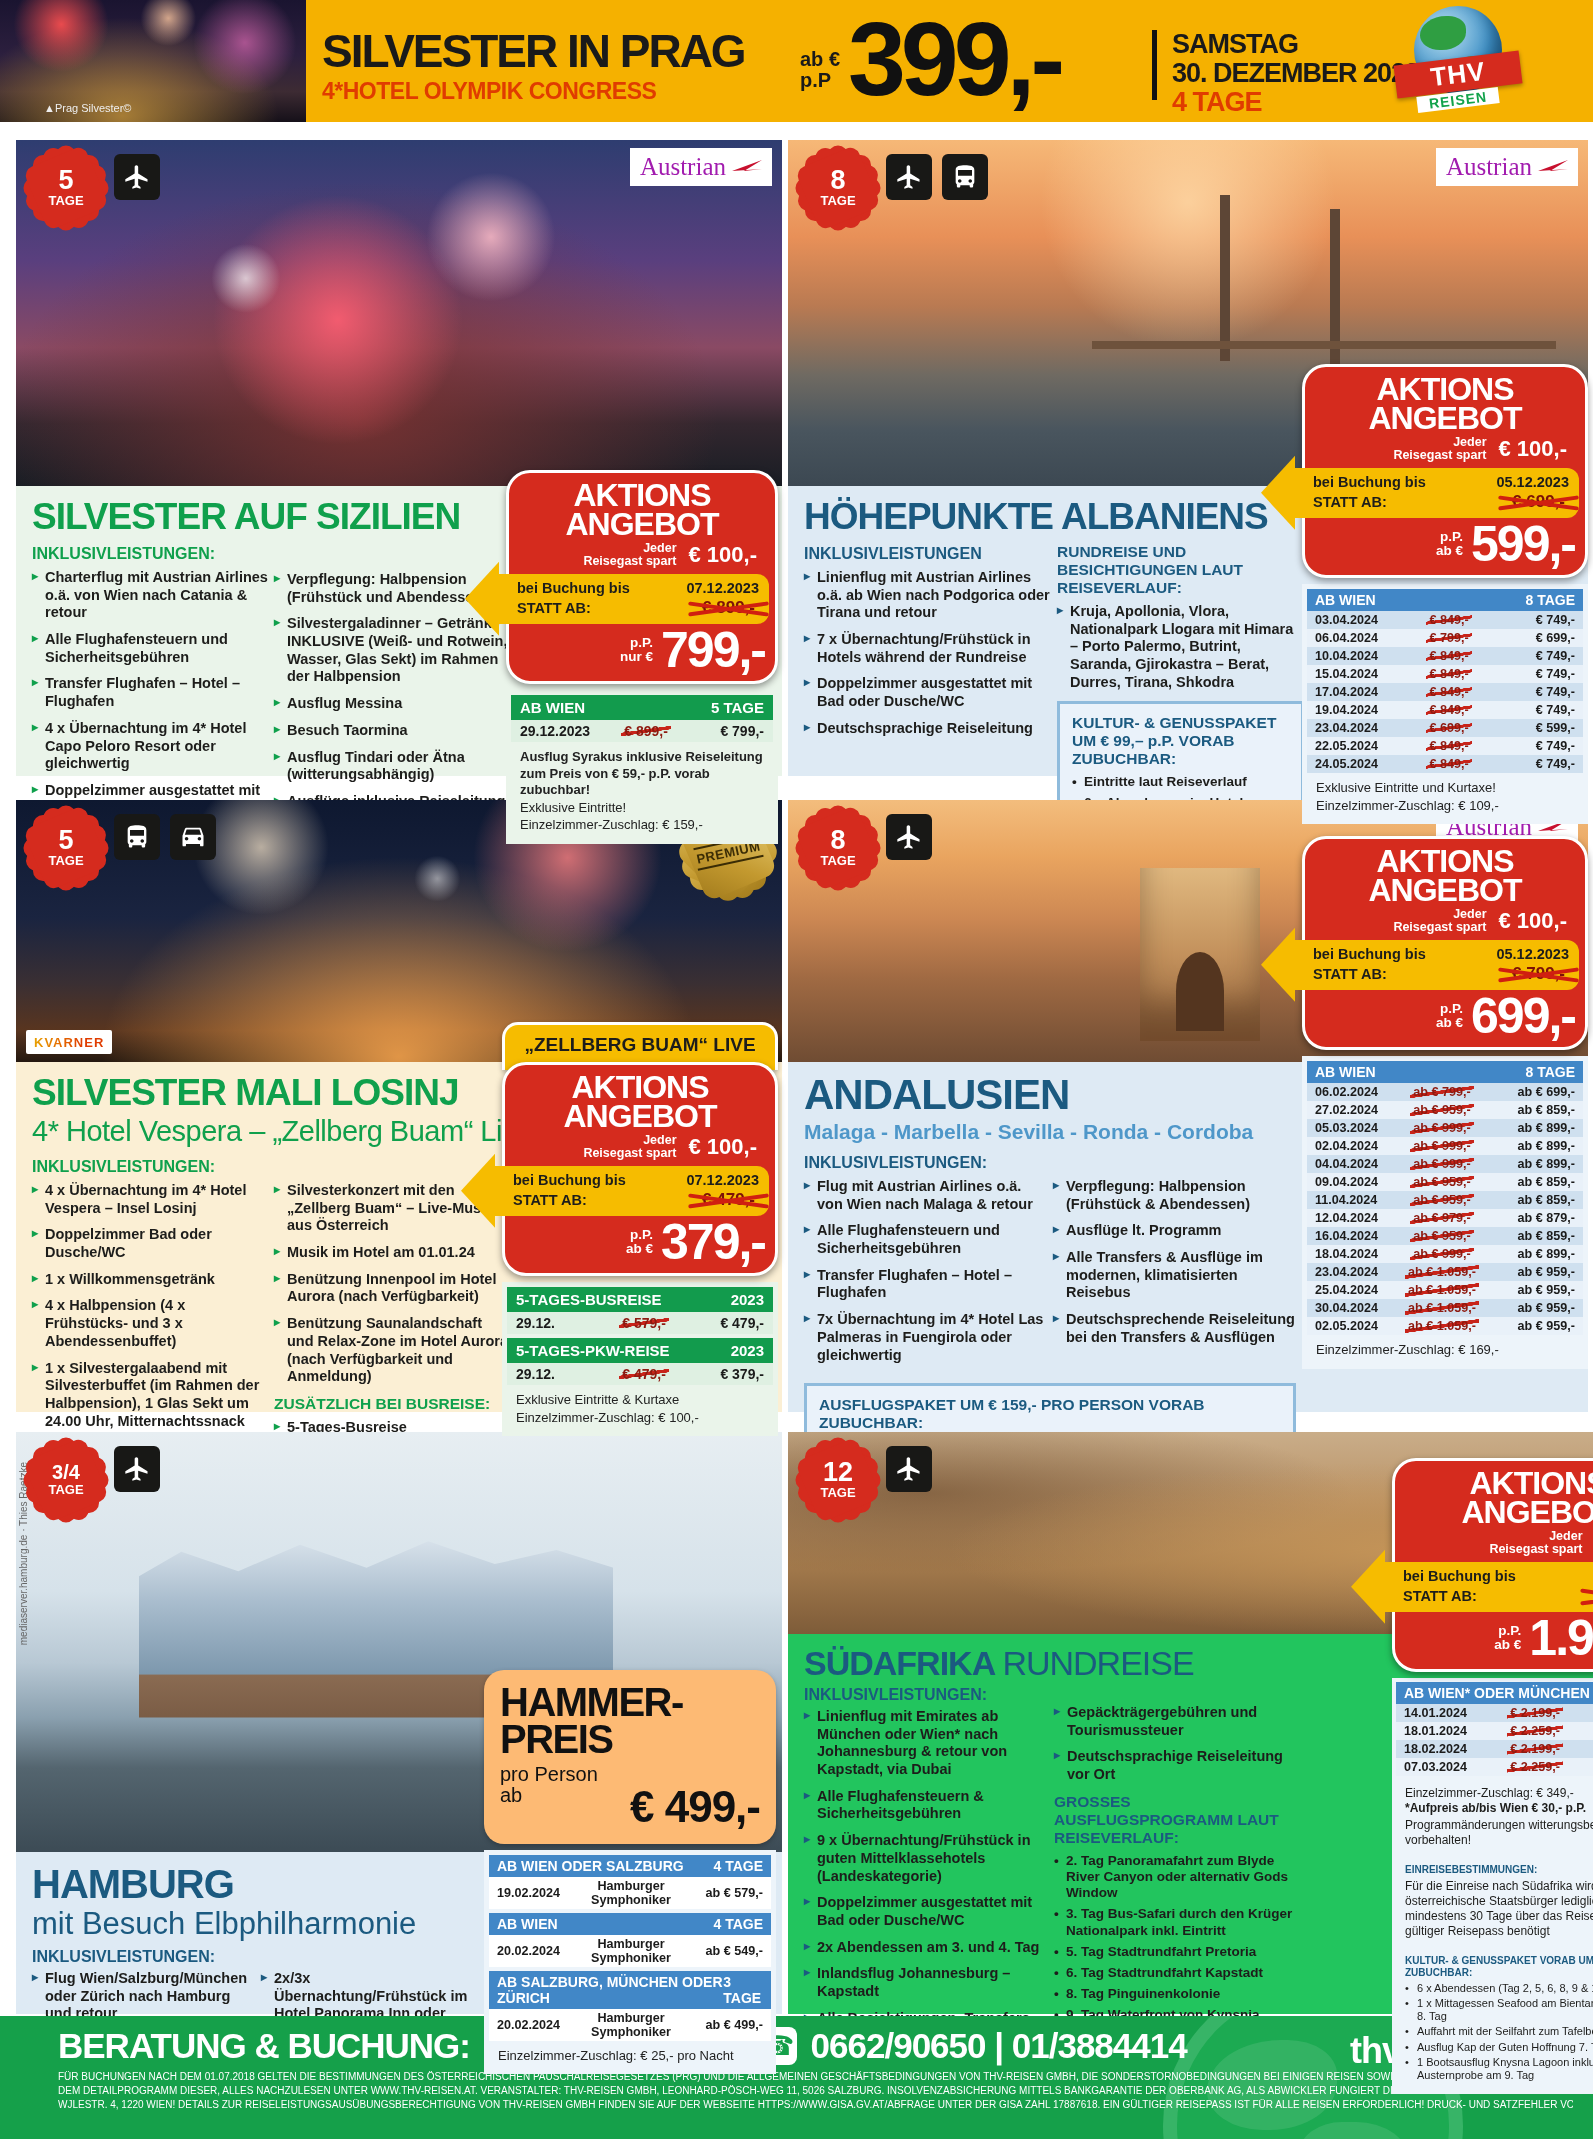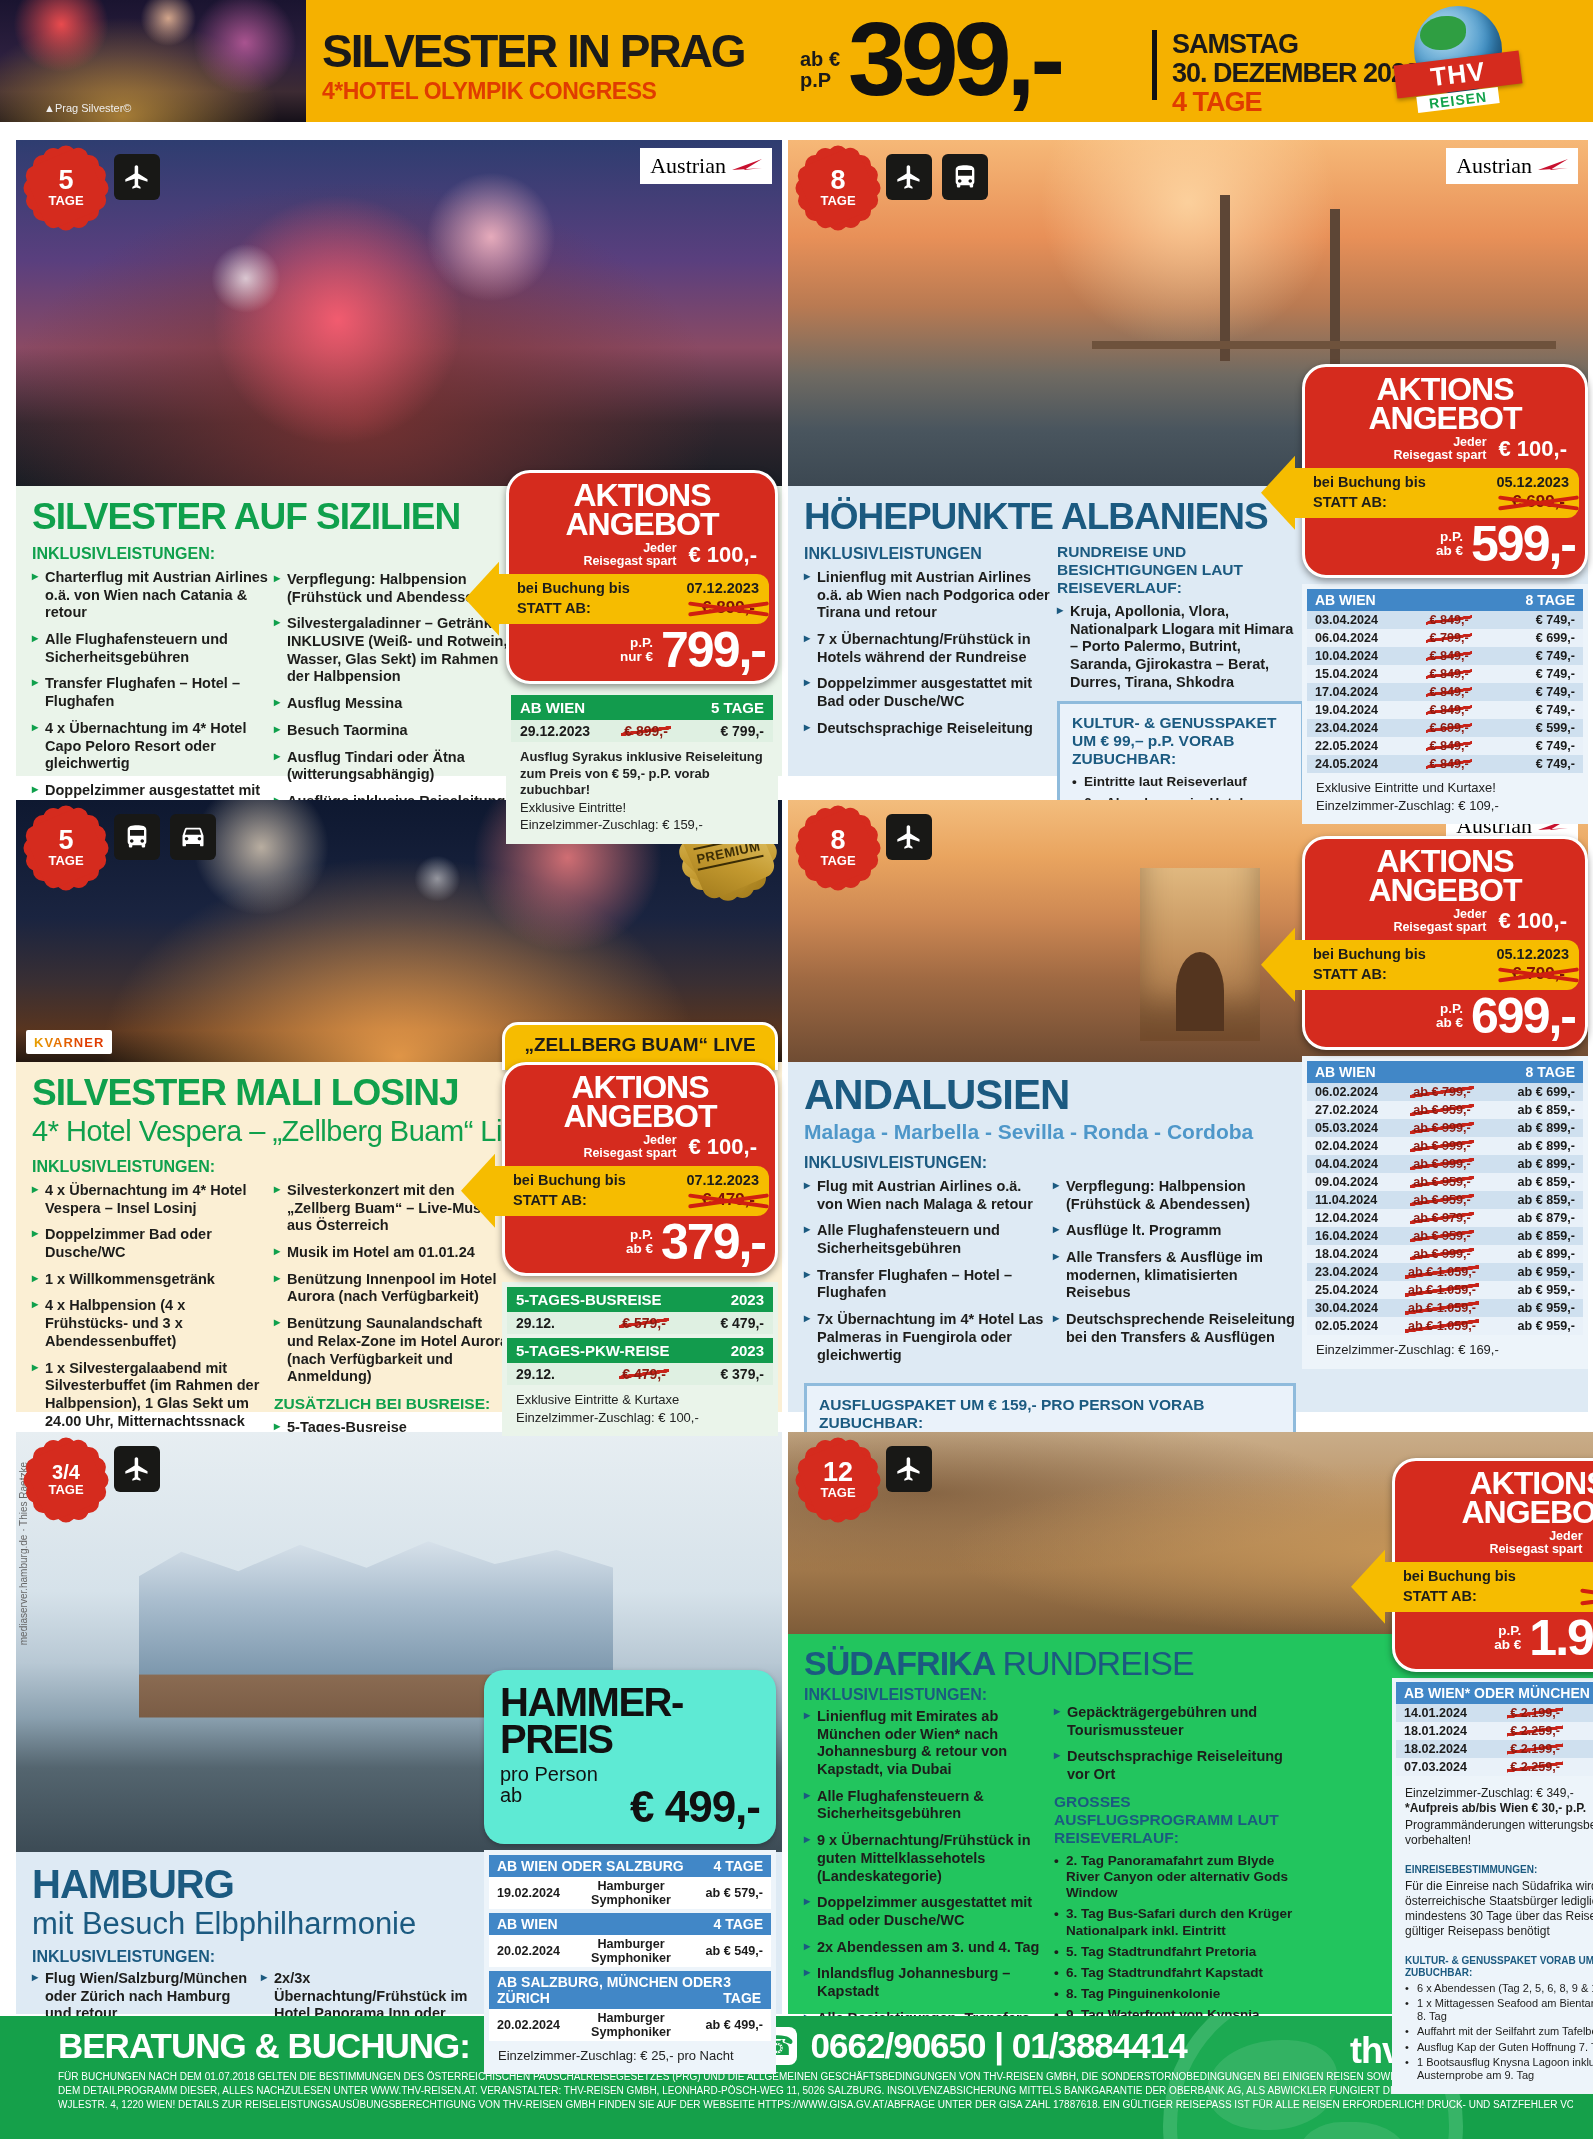--- a/index.html
+++ b/index.html
@@ -85,21 +85,21 @@
 
   .badges { position:absolute; left:12px; top:10px; display:flex; align-items:flex-start; gap:10px; z-index:4; }
   .burst { position:relative; width:76px; height:76px; display:flex; flex-direction:column; align-items:center; justify-content:center; }
   .burst i { position:absolute; inset:5px; background:#D52B1E; border-radius:10px; }
   .burst i:nth-child(2){ transform:rotate(22deg);} .burst i:nth-child(3){ transform:rotate(45deg);} .burst i:nth-child(4){ transform:rotate(67deg);}
   .b-num { font-size:27px; font-weight:bold; color:#fff; z-index:2; line-height:.95; }
   .b-num.small { font-size:20px; }
   .b-word { font-size:13px; font-weight:bold; color:#fff; z-index:2; }
   .tbox { width:46px; height:46px; background:#181816; border-radius:6px; display:flex; align-items:center; justify-content:center; margin-top:4px; }
   .austrian { position:absolute; right:10px; top:8px; background:#fff; padding:5px 10px; display:flex; align-items:center; gap:6px; z-index:4; }
-  .austrian span { font-family:"Liberation Serif", serif; color:#000000; font-size:22px; }
+  .austrian span { font-family:"Liberation Serif", serif; color:#a21caf; font-size:25px; }
   .premium { position:absolute; right:12px; top:10px; width:84px; height:84px; display:flex; align-items:center; justify-content:center; z-index:4; }
   .premium i { position:absolute; inset:4px; background:linear-gradient(135deg,#ecd27a,#c3992f 60%,#a37c1d); border-radius:12px; }
   .premium i:nth-child(2){ transform:rotate(22deg);} .premium i:nth-child(3){ transform:rotate(45deg);} .premium i:nth-child(4){ transform:rotate(67deg);}
   .premium b { z-index:2; font-size:13px; color:#3a2c05; transform:rotate(-12deg); letter-spacing:.5px; border-top:2px solid #3a2c05; border-bottom:2px solid #3a2c05; padding:2px 1px; }
   .kvarner { position:absolute; left:10px; bottom:8px; background:#fff; padding:3px 8px; z-index:4; border-radius:2px; }
   .kvarner b { font-size:13px; background:linear-gradient(90deg,#e8a000,#e03c00 70%); -webkit-background-clip:text; background-clip:text; color:transparent; letter-spacing:1px; }
   .emirates { position:absolute; right:12px; top:8px; z-index:4; text-align:center; }
   .em-sq { width:36px; height:36px; background:#D71A21; border-radius:4px; margin:0 auto 2px; position:relative; }
   .em-sq::after { content:""; position:absolute; inset:9px 7px 7px 7px; border:3px solid #fff; border-top:none; border-right:none; border-radius:0 0 0 80%; }
   .emirates b { color:#fff; font-size:15px; text-shadow:0 0 3px rgba(160,0,0,.8); }
@@ -169,21 +169,21 @@
   .xstrike { color:#7c1208; font-size:17px; font-weight:bold; position:relative; padding:0 4px; }
   .xstrike::before, .xstrike::after { content:""; position:absolute; left:-10px; right:-10px; top:48%; height:3.5px; background:#D01F10; border-radius:2px; }
   .xstrike::before { transform:rotate(8deg); } .xstrike::after { transform:rotate(-8deg); }
   .ak-price { display:flex; justify-content:flex-end; align-items:center; gap:8px; margin-top:5px; }
   .ak-pp { font-size:13.5px; font-weight:bold; text-align:right; line-height:1.05; }
   .ak-big { font-size:50px; font-weight:bold; letter-spacing:-2px; line-height:.85; }
 
   .zb-banner { background:#F6BC00; border:3px solid #fff; border-bottom:none; border-radius:16px 16px 0 0;
     text-align:center; font-weight:bold; font-size:19px; color:#1d1d1b; padding:9px 4px 14px; box-shadow:0 2px 5px rgba(0,0,0,.3); margin-bottom:-8px; }
 
-  .hammer { background:#5eead4; border-radius:20px; padding:14px 16px 12px; color:#111; box-shadow:0 2px 5px rgba(0,0,0,.25); }
+  .hammer { background:#fdba74; border-radius:20px; padding:14px 16px 12px; color:#111; box-shadow:0 2px 5px rgba(0,0,0,.25); }
   .hammer .h1 { font-size:40px; font-weight:bold; line-height:.92; letter-spacing:-1.5px; }
   .hammer .hsub { font-size:20px; line-height:1.05; margin-top:6px; }
   .hammer .hprice { font-size:44px; font-weight:bold; text-align:right; letter-spacing:-1px; margin-top:-24px; }
 
   .price-rest { margin-top:6px; padding:5px; }
   .green-rest { background:#EAF4EA; }
   .blue-rest { background:#EDF4FA; }
   .ptable { background:#fff; }
   .thead { display:flex; justify-content:space-between; color:#fff; font-weight:bold; font-size:15px; padding:4px 9px; }
   .thead.green-h { background:#129B4D; }

